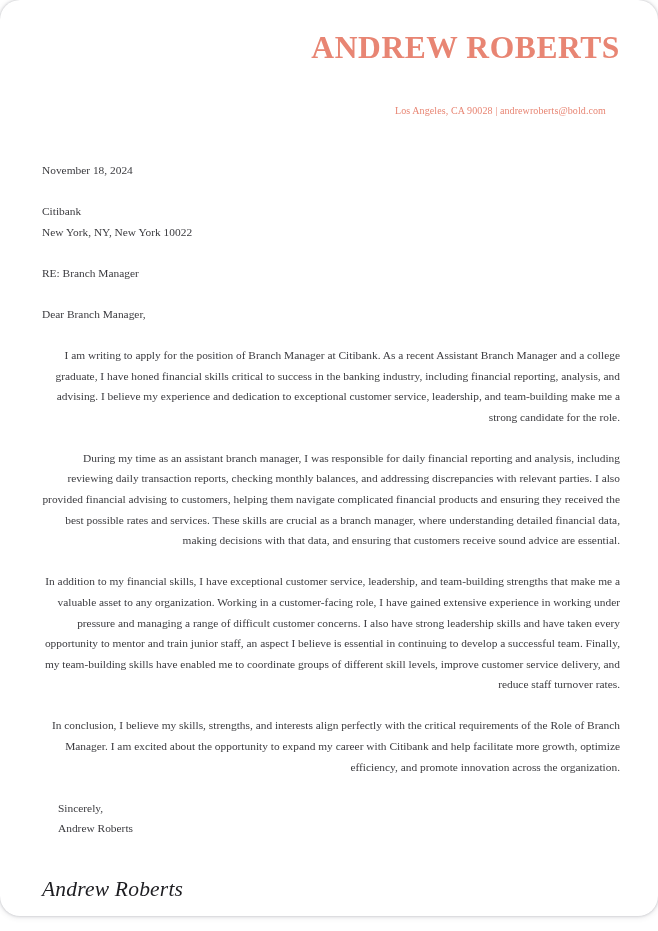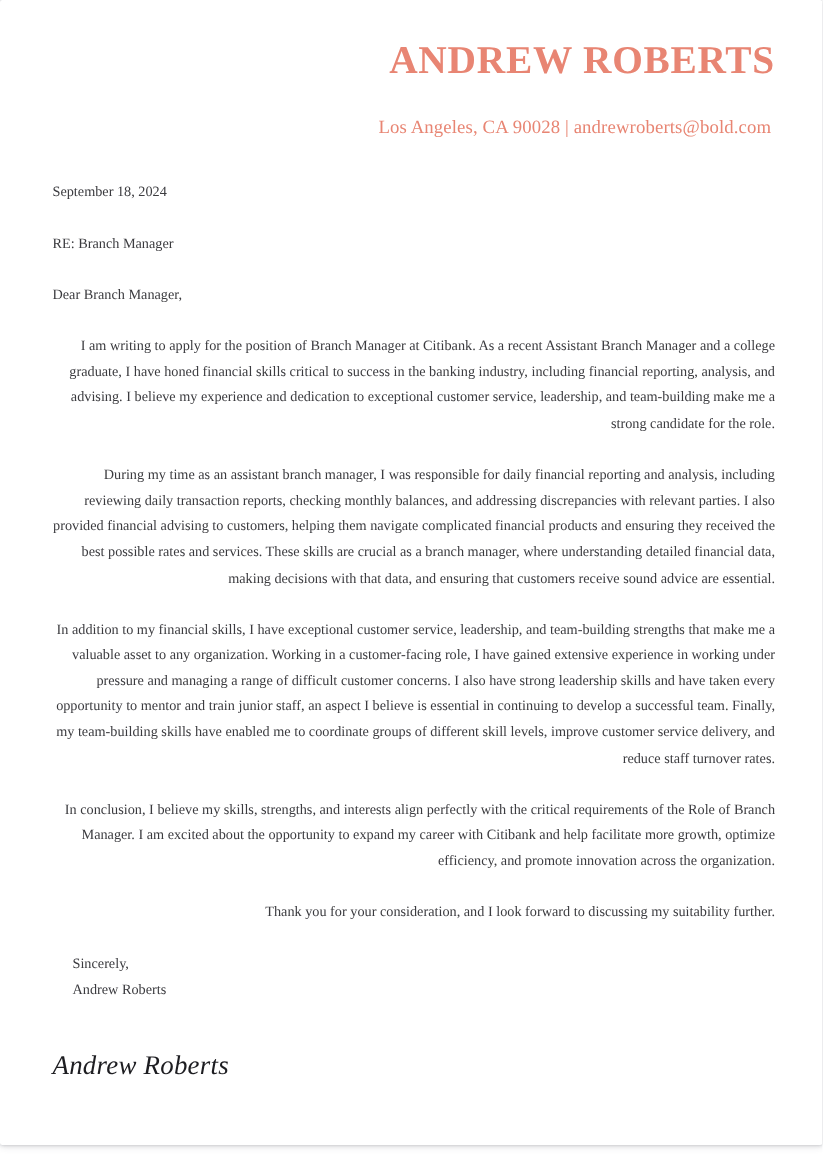--- a/index.html
+++ b/index.html
@@ -13,21 +13,21 @@
     font-family: "Liberation Serif", "DejaVu Serif", serif;
     -webkit-font-smoothing: antialiased;
   }
 
   .sheet {
     position: relative;
     box-sizing: border-box;
     width: 658px;
     height: 916px;
     background: #ffffff;
-    border-radius: 2px;
+    border-radius: 20px;
     box-shadow: 0 0 3px rgba(60, 62, 75, 0.30),
                 0 1px 6px rgba(60, 62, 75, 0.13);
     overflow: hidden;
     padding-left: 40px;
   }
 
   .letter-inner {
     position: absolute;
     left: 42px;
     right: 38px;
@@ -44,23 +44,23 @@
     margin: 0;
     font-family: "Liberation Serif", "DejaVu Serif", serif;
     font-weight: bold;
     font-size: 31.5px;
     letter-spacing: 0.6px;
     line-height: 1.08;
     color: #e88573;
     white-space: nowrap;
   }
   .contact-line {
-    margin: 3px;
+    margin: 14px;
     padding-top: 26px;
-    font-size: 15px;
+    font-size: 10px;
     letter-spacing: 0.1px;
     color: #e88573;
     white-space: nowrap;
   }
 
   
   .letter-body {
     padding-top: 30px;
     color: #3b3b3f;
     font-size: 11.4px;
@@ -115,36 +115,39 @@
 <div class="sheet">
   <div class="letter-inner">
 
     <div class="header">
       <h1 class="applicant-name">ANDREW ROBERTS</h1>
       <div class="contact-line">Los Angeles, CA 90028 | andrewroberts@bold.com</div>
     </div>
 
     <div class="letter-body">
 
-      <div class="date-line">September 18, 2024</div>
+      <div class="date-line">November 18, 2024</div>
 
+      <div class="recipient-block">
+        <span class="r-line">Citibank</span>
+        <span class="r-line">New York, NY, New York 10022</span>
+      </div>
 
       <div class="subject-line">RE: Branch Manager</div>
 
       <div class="salutation">Dear Branch Manager,</div>
 
       <p class="body-paragraph">I am writing to apply for the position of Branch Manager at Citibank. As a recent Assistant Branch Manager and a college graduate, I have honed financial skills critical to success in the banking industry, including financial reporting, analysis, and advising. I believe my experience and dedication to exceptional customer service, leadership, and team-building make me a strong candidate for the role.</p>
 
       <p class="body-paragraph">During my time as an assistant branch manager, I was responsible for daily financial reporting and analysis, including reviewing daily transaction reports, checking monthly balances, and addressing discrepancies with relevant parties. I also provided financial advising to customers, helping them navigate complicated financial products and ensuring they received the best possible rates and services. These skills are crucial as a branch manager, where understanding detailed financial data, making decisions with that data, and ensuring that customers receive sound advice are essential.</p>
 
       <p class="body-paragraph">In addition to my financial skills, I have exceptional customer service, leadership, and team-building strengths that make me a valuable asset to any organization. Working in a customer-facing role, I have gained extensive experience in working under pressure and managing a range of difficult customer concerns. I also have strong leadership skills and have taken every opportunity to mentor and train junior staff, an aspect I believe is essential in continuing to develop a successful team. Finally, my team-building skills have enabled me to coordinate groups of different skill levels, improve customer service delivery, and reduce staff turnover rates.</p>
 
       <p class="body-paragraph">In conclusion, I believe my skills, strengths, and interests align perfectly with the critical requirements of the Role of Branch Manager. I am excited about the opportunity to expand my career with Citibank and help facilitate more growth, optimize efficiency, and promote innovation across the organization.</p>
 
-      <p class="body-paragraph">Thank you for your consideration, and I look forward to discussing my suitability further.</p>
 
       <div class="closing-block">
         <span class="c-line">Sincerely,</span>
         <span class="c-line">Andrew Roberts</span>
       </div>
 
       <div class="signature">Andrew Roberts</div>
 
     </div>
   </div>

